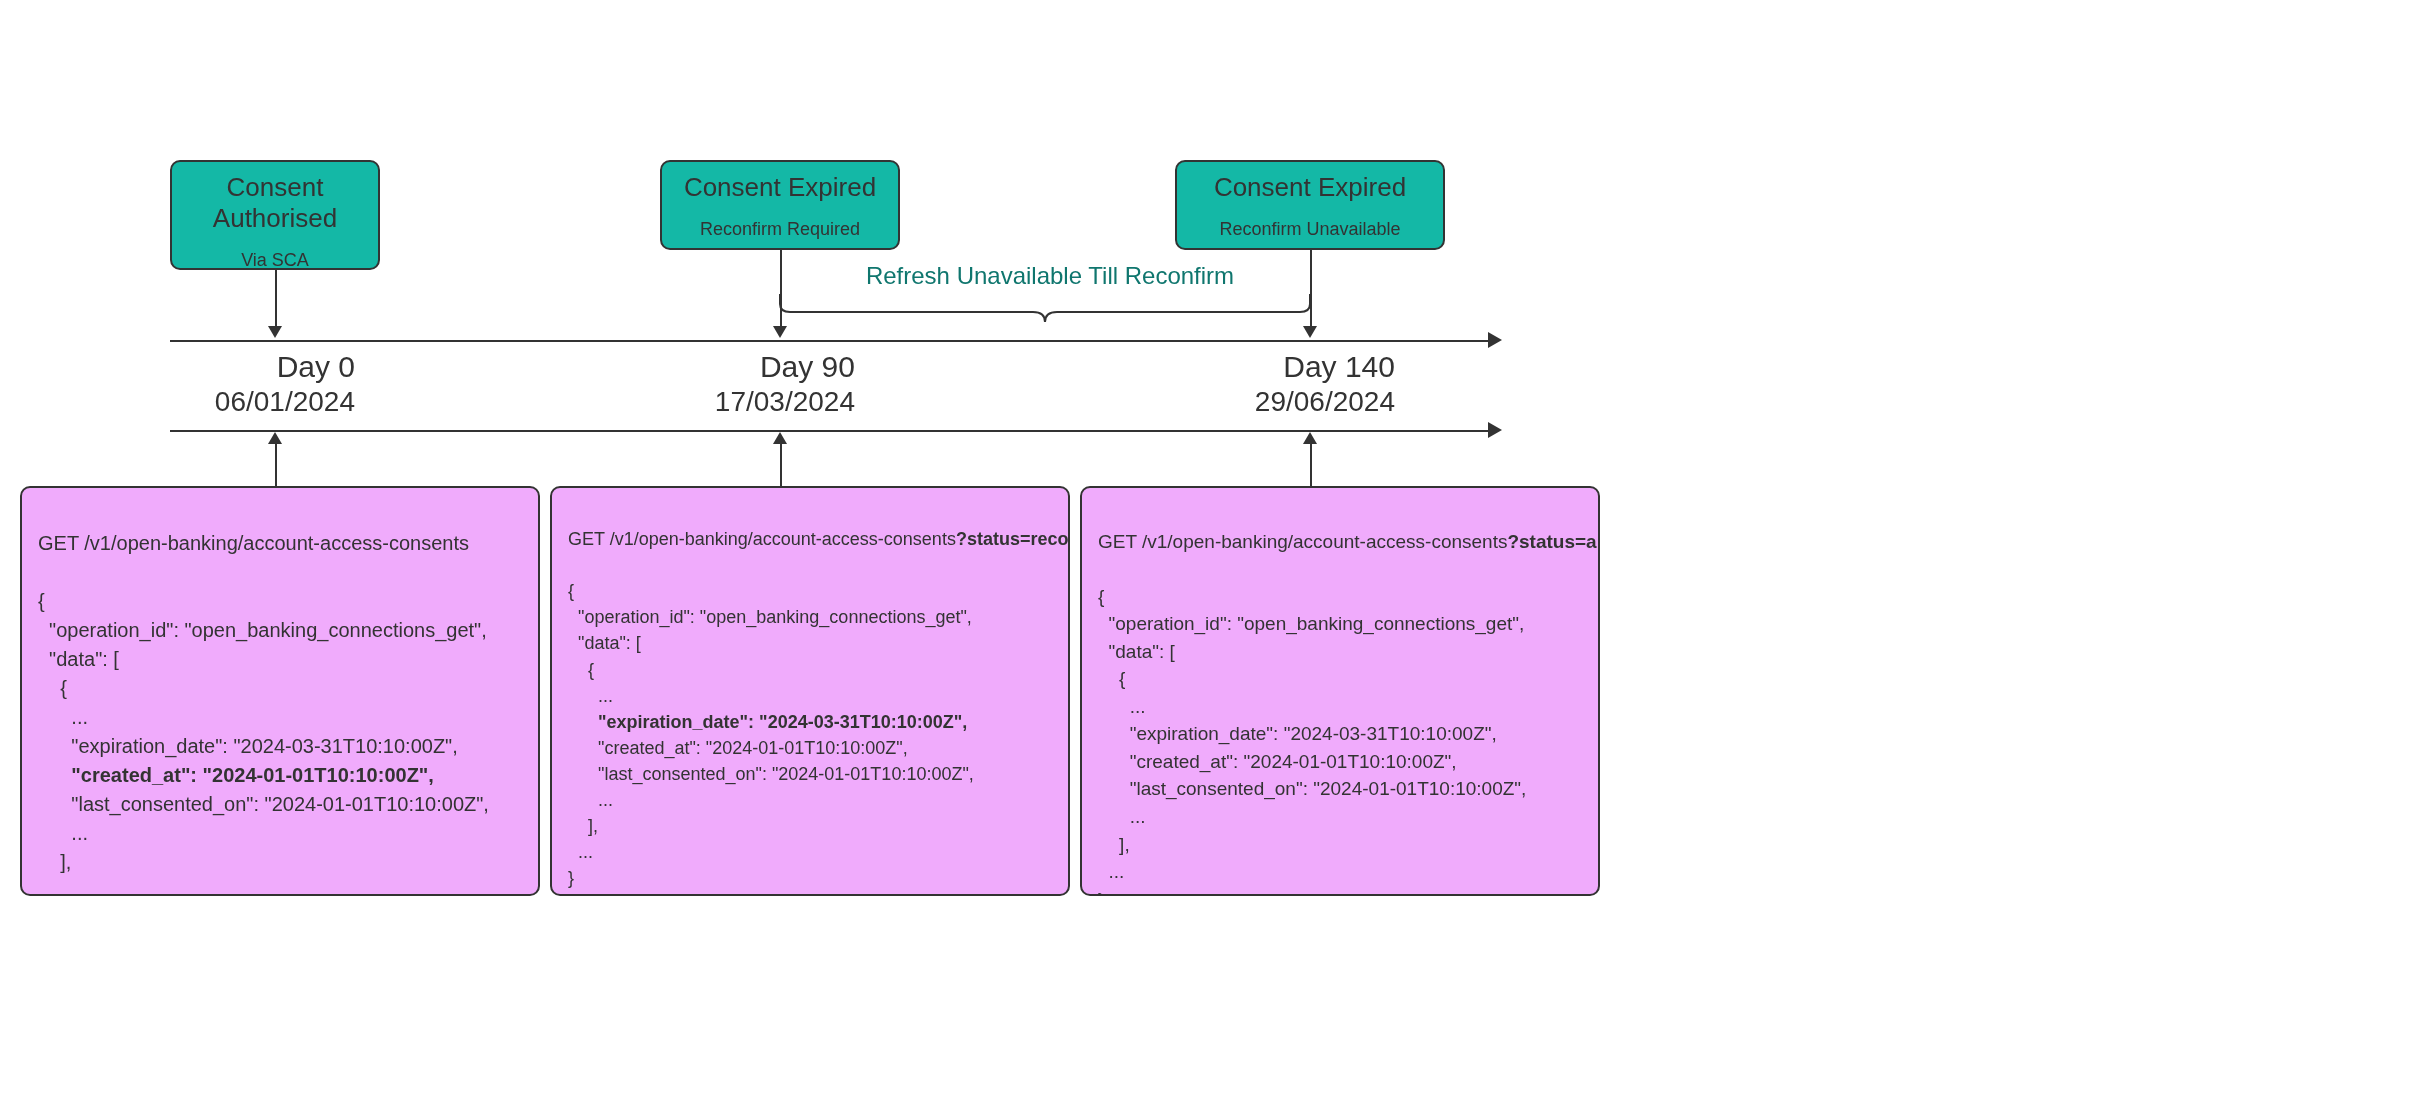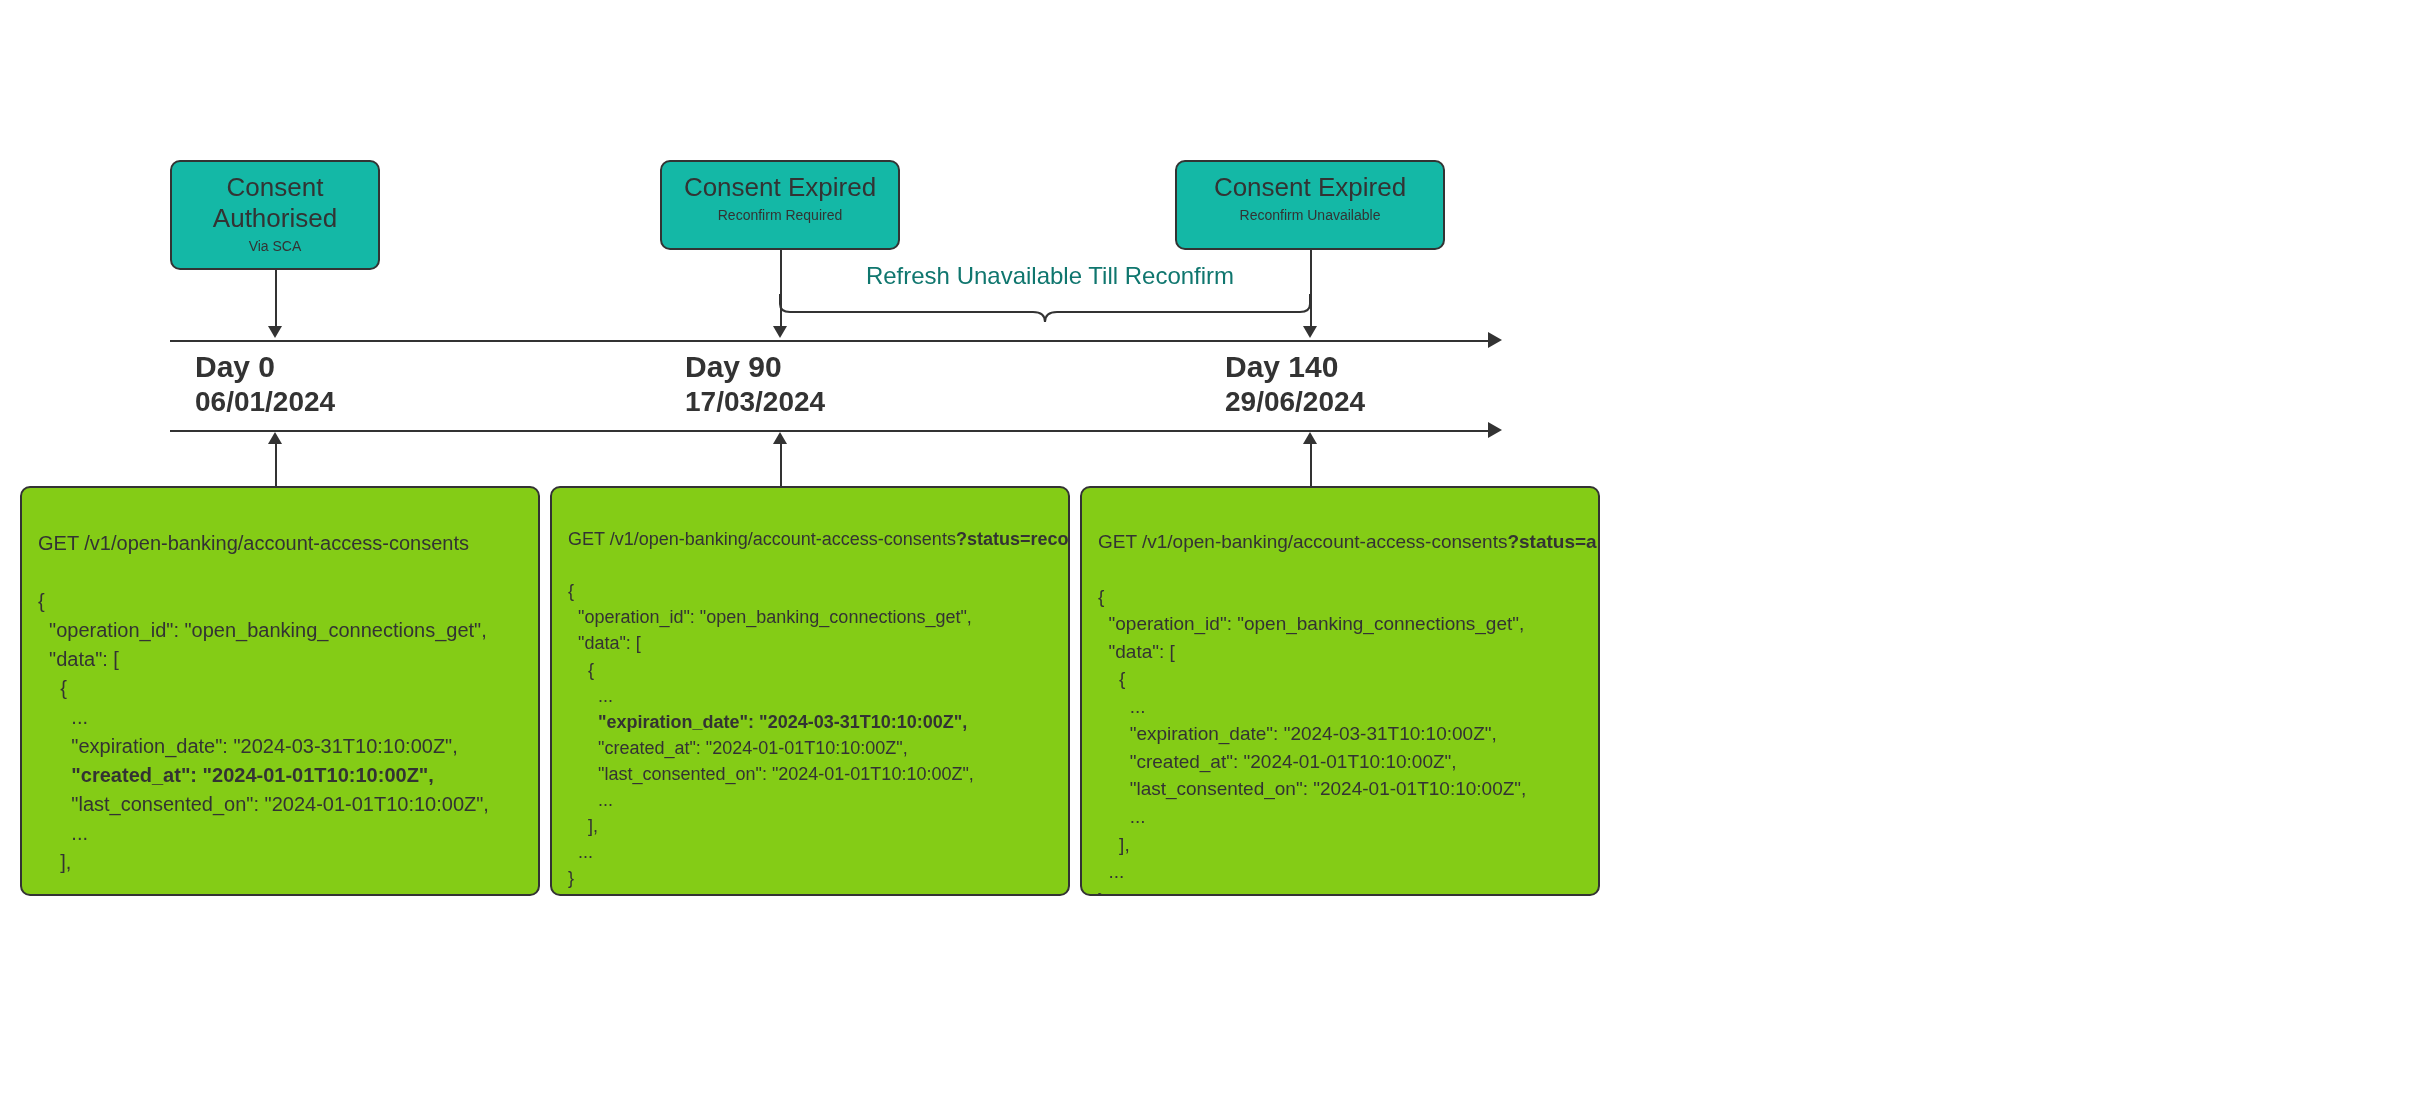--- a/index.html
+++ b/index.html
@@ -21,30 +21,29 @@
     background: #14b8a6;
     text-align: center;
     box-sizing: border-box;
   }
   .consent-title {
     font-size: 26px;
     line-height: 1.2;
     margin-top: 10px;
   }
   .consent-sub {
-    font-size: 14px;
+    font-size: 18px;
     line-height: 1.2;
-    margin-top: 4px;
+    margin-top: 16px;
   }
   .day-label {
     position: absolute;
-    text-align: left;
+    text-align: right;
     font-size: 30px;
     color: #333333;
-    font-weight: bold;
   }
   .day-date {
     font-size: 28px;
     margin-top: 2px;
   }
   .axis {
     position: absolute;
     height: 0;
     border-top: 2px solid #333333;
   }
@@ -77,21 +76,21 @@
   .brace-note {
     position: absolute;
     font-size: 24px;
     color: #0f766e;
     text-align: center;
   }
   .code-box {
     position: absolute;
     border: 2px solid #333333;
     border-radius: 10px;
-    background: #84cc16;
+    background: #f0abfc;
     box-sizing: border-box;
     padding: 12px 16px;
     font-family: Arial, Helvetica, sans-serif;
     font-size: 20px;
     color: #333333;
     line-height: 1.45;
     white-space: pre;
     overflow: hidden;
   }
   .code-box b { font-weight: bold; }

